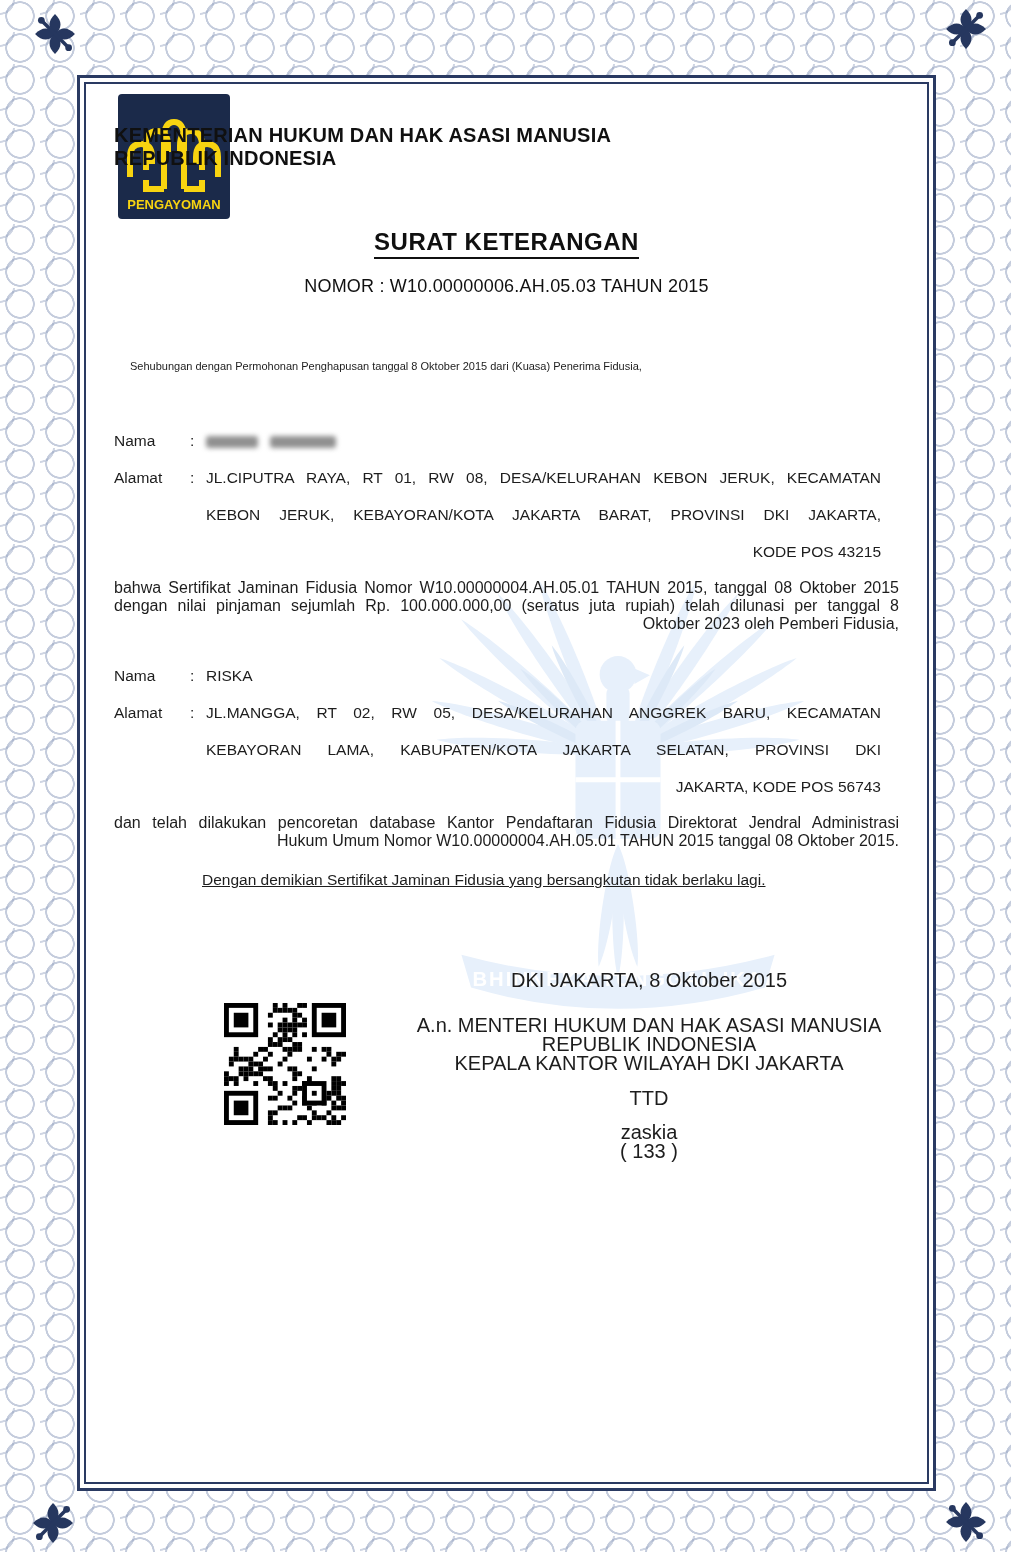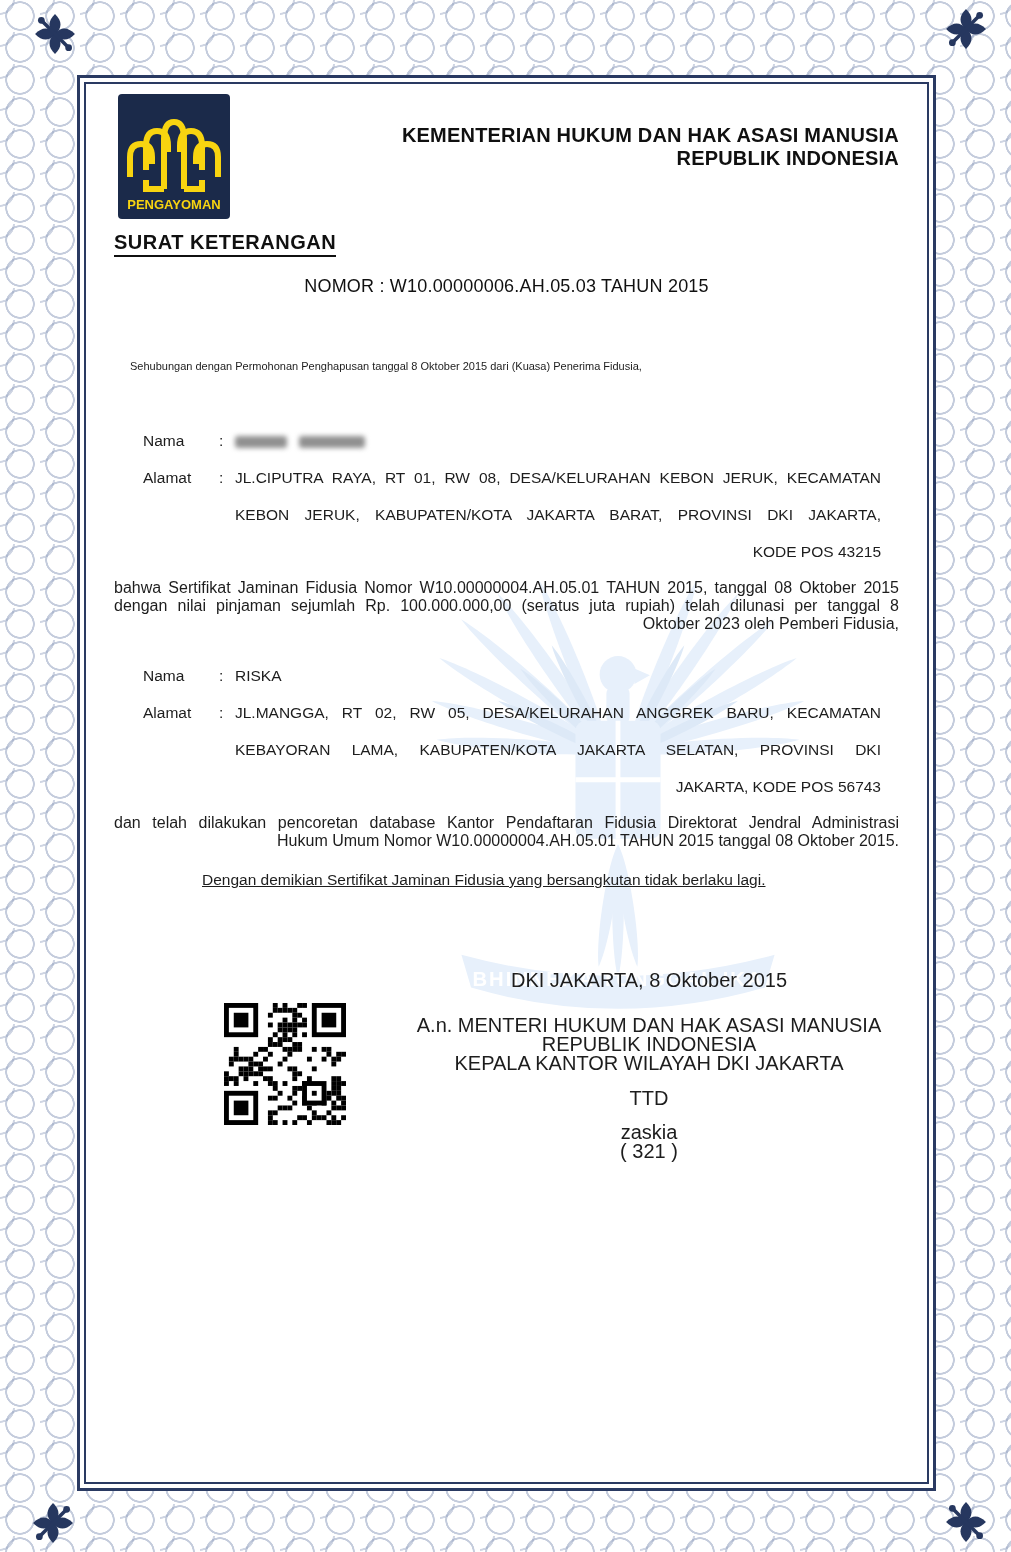--- a/index.html
+++ b/index.html
@@ -19,30 +19,30 @@
   .corner.br{right:24px;bottom:9px;transform:scale(-1,-1);}
   .frame{
     position:absolute;left:77px;top:75px;right:75px;bottom:61px;
     background:#fff;border:3px solid #2a3a62;z-index:1;
   }
   .frame-inner{position:absolute;inset:4px;border:2px solid #2a3a62;pointer-events:none;z-index:2;}
   .watermark{position:absolute;left:248px;top:360px;width:580px;height:612px;z-index:0;}
   .content{position:absolute;inset:4px;padding:0 30px;z-index:1;}
   .header{position:relative;height:140px;margin-top:6px;}
   .logo{position:absolute;left:4px;top:6px;width:112px;height:125px;}
-  .header-text{position:absolute;left:0;right:0;top:36px;text-align:right;
+  .header-text{position:absolute;left:0;right:0;top:36px;text-align:left;
     font-weight:bold;font-size:20px;line-height:23px;color:#101010;letter-spacing:.2px;}
-  .doc-title{margin-top:2px;text-align:left;font-weight:bold;font-size:20px;color:#101010;line-height:24px;}
+  .doc-title{margin-top:2px;text-align:center;font-weight:bold;font-size:24px;color:#101010;line-height:24px;}
   .doc-title .u{border-bottom:2px solid #101010;padding-bottom:2px;letter-spacing:.5px;}
   .doc-number{margin-top:22px;text-align:center;font-weight:normal;font-size:18px;color:#101010;line-height:21px;letter-spacing:.2px;}
   .intro{margin:60px 0 0 16px;font-size:11px;line-height:19px;}
   .field-row{display:flex;font-size:15.5px;line-height:37px;}
   .row-nama{margin-top:46px;}
   .row-nama2{margin-top:24px;}
-  .field-label{width:76px;flex:none;margin-left:29px;}
+  .field-label{width:76px;flex:none;}
   .colon{width:16px;flex:none;}
   .field-value{flex:1;padding-right:18px;}
   .jline{text-align:justify;text-align-last:justify;}
   .jlast{text-align:right;}
   .para{margin:9px 0 0 0;font-size:15.5px;line-height:37px;}
   .statement{margin:20px 0 0 0;padding-left:88px;font-size:15.5px;line-height:19px;text-decoration:underline;}
   .blob{display:inline-block;height:12px;border-radius:3px;background:#909090;
     filter:blur(2.5px);vertical-align:middle;margin-right:12px;}
   .blob.b1{width:52px;}
   .blob.b2{width:66px;margin-right:0;}
@@ -214,21 +214,21 @@
       <div class="field-row row-nama">
         <span class="field-label">Nama</span>
         <span class="colon">:</span>
         <span class="field-value"><span class="blob b1"></span><span class="blob b2"></span></span>
       </div>
       <div class="field-row">
         <span class="field-label">Alamat</span>
         <span class="colon">:</span>
         <span class="field-value">
           <div class="jline">JL.CIPUTRA RAYA, RT 01, RW 08, DESA/KELURAHAN KEBON JERUK, KECAMATAN</div>
-          <div class="jline">KEBON JERUK, KABUPATEN/KOTA JAKARTA BARAT, PROVINSI DKI JAKARTA,</div>
+          <div class="jline">KEBON JERUK, KEBAYORAN/KOTA JAKARTA BARAT, PROVINSI DKI JAKARTA,</div>
           <div class="jlast">KODE POS 43215</div>
         </span>
       </div>
 
       <p class="para">
         </p>
         <div class="jline">bahwa Sertifikat Jaminan Fidusia Nomor W10.00000004.AH.05.01 TAHUN 2015, tanggal 08 Oktober 2015</div>
         <div class="jline">dengan nilai pinjaman sejumlah Rp. 100.000.000,00 (seratus juta rupiah) telah dilunasi per tanggal 8</div>
         <div class="jlast">Oktober 2023 oleh Pemberi Fidusia,</div>
       <p></p>
@@ -448,19 +448,19 @@
             <rect x="90" y="90" width="5" height="5" fill="#000000"></rect>
           </g>
         </svg>
         <div class="sign-col">
           <div class="place-date">DKI JAKARTA, 8 Oktober 2015</div>
           <div class="onbehalf">A.n. MENTERI HUKUM DAN HAK ASASI MANUSIA</div>
           <div class="onbehalf">REPUBLIK INDONESIA</div>
           <div class="onbehalf">KEPALA KANTOR WILAYAH DKI JAKARTA</div>
           <div class="ttd">TTD</div>
           <div class="signer-name">zaskia</div>
-          <div class="signer-number">( 321 )</div>
+          <div class="signer-number">( 133 )</div>
         </div>
       </div>
 
     </div>
   </div>
 </div>
 
 </body></html>

